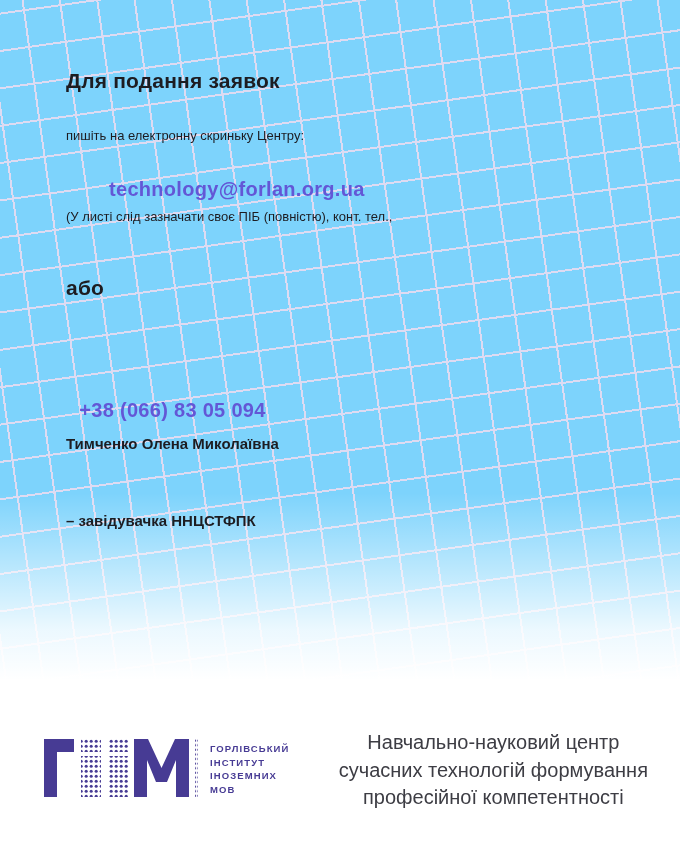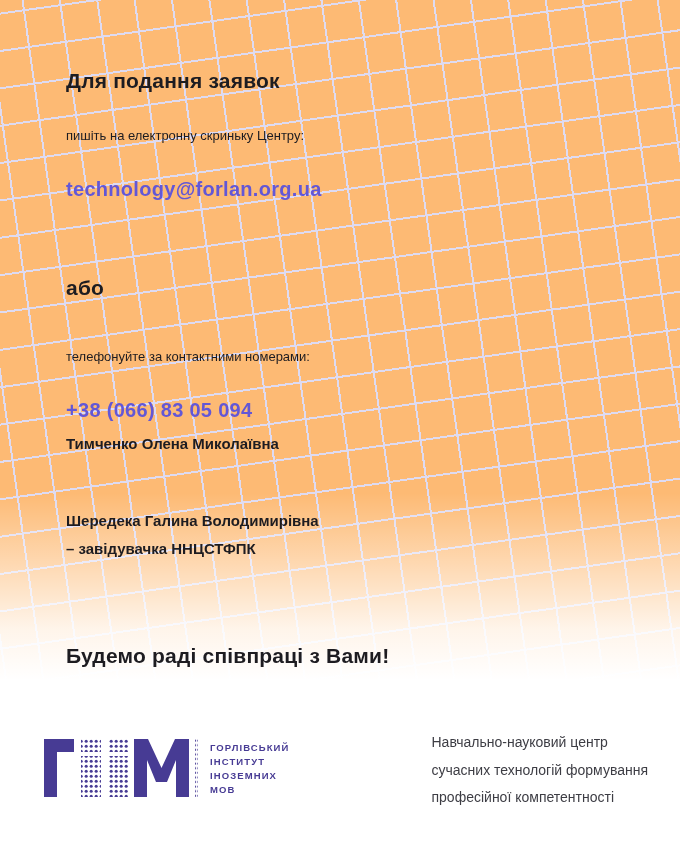--- a/index.html
+++ b/index.html
@@ -1,21 +1,21 @@
 <!DOCTYPE html>
 <html><head>
 <meta charset="utf-8">
 <style>
   html, body { margin: 0; padding: 0; background: #ffffff; }
   .poster {
     position: relative;
     width: 680px;
     height: 850px;
     overflow: hidden;
-    background: #fdba74;
+    background: #7dd3fc;
     font-family: "Liberation Sans", sans-serif;
     color: #1d1c21;
   }
 
   
   .grid-bg {
     position: absolute;
     left: -30%; top: -30%;
     width: 170%; height: 170%;
     background-image:
@@ -31,79 +31,77 @@
       rgba(255,255,255,0.85) 74%,
       #ffffff 80%, #ffffff 100%);
   }
 
   .content { position: absolute; inset: 0; }
 
   .line { position: absolute; left: 66px; white-space: nowrap; }
 
   .h-bold   { font-size: 21px; font-weight: bold; letter-spacing: .2px; }
   .body-txt { font-size: 13px; font-weight: normal; color: #1d1c21; }
-  .accent   { font-size: 20px; font-weight: bold; color: #6357d6; text-decoration: none; letter-spacing: .3px; }
+  .accent   { font-size: 20px; font-weight: bold; color: #6357d6; text-decoration: none; letter-spacing: .3px; margin-left: 43px; }
 
-  .contact-block { position: absolute; left: 66px; }
+  .contact-block { position: absolute; left: 66px; text-align: center; }
   .contact-block .phone { display: block; margin: 0 0 8px 0; }
   .contact-block .who   { font-size: 15px; line-height: 28px; font-weight: bold; }
 
   
-  .footer-logo { position: absolute; left: 44px; top: 739px; display: flex; align-items: center; }
+  .footer-logo { position: absolute; left: 44px; top: 739px; display: flex; align-items: flex-end; }
   .logo-mark { display: block; }
   .logo-name {
     margin-left: 12px;
     padding-top: 2px;
     font-size: 9.5px;
     font-weight: bold;
     letter-spacing: 1.1px;
     line-height: 13.8px;
     color: #473b94;
   }
   .footer-right {
     position: absolute;
     right: 32px; top: 729px;
-    text-align: left;
-    font-size: 14px;
+    text-align: center;
+    font-size: 20px;
     line-height: 27.5px;
     color: #3d3d44;
   }
 </style>
 </head>
 <body>
 
 <div class="poster">
 
   <div class="grid-bg"></div>
   <div class="grid-fade"></div>
 
   <div class="content">
 
     <div class="line h-bold" style="top:69px">Для подання заявок</div>
 
     <div class="line body-txt" style="top:128px">пишіть на електронну скриньку Центру:</div>
 
     <a class="line accent" style="top:178px" href="#">technology@forlan.org.ua</a>
 
+    <div class="line body-txt" style="top:209px">(У листі слід зазначати своє ПІБ (повністю), конт. тел.,</div>
 
     <div class="line h-bold" style="top:276px">або</div>
 
-    <div class="line body-txt" style="top:349px">телефонуйте за контактними номерами:</div>
 
     <div class="contact-block" style="top:399px">
       <a class="accent phone" href="#">+38 (066) 83 05 094</a>
       <div class="who">Тимченко Олена Миколаївна</div>
     </div>
 
     <div class="contact-block" style="top:507px">
-      <div class="who">Шередека Галина Володимирівна</div>
       <div class="who">– завідувачка ННЦСТФПК</div>
     </div>
 
-    <div class="line h-bold" style="top:644px">Будемо раді співпраці з Вами!</div>
 
     <div class="footer-logo">
       <svg class="logo-mark" width="154" height="58" viewBox="0 0 154 58">
         <defs>
           <pattern id="dots" width="5" height="5" patternUnits="userSpaceOnUse">
             <circle cx="2.2" cy="2.2" r="1.55" fill="#473b94"></circle>
           </pattern>
           <pattern id="dots-sm" width="3.4" height="4.6" patternUnits="userSpaceOnUse">
             <circle cx="1.4" cy="1.6" r="1.15" fill="#473b94"></circle>
           </pattern>

